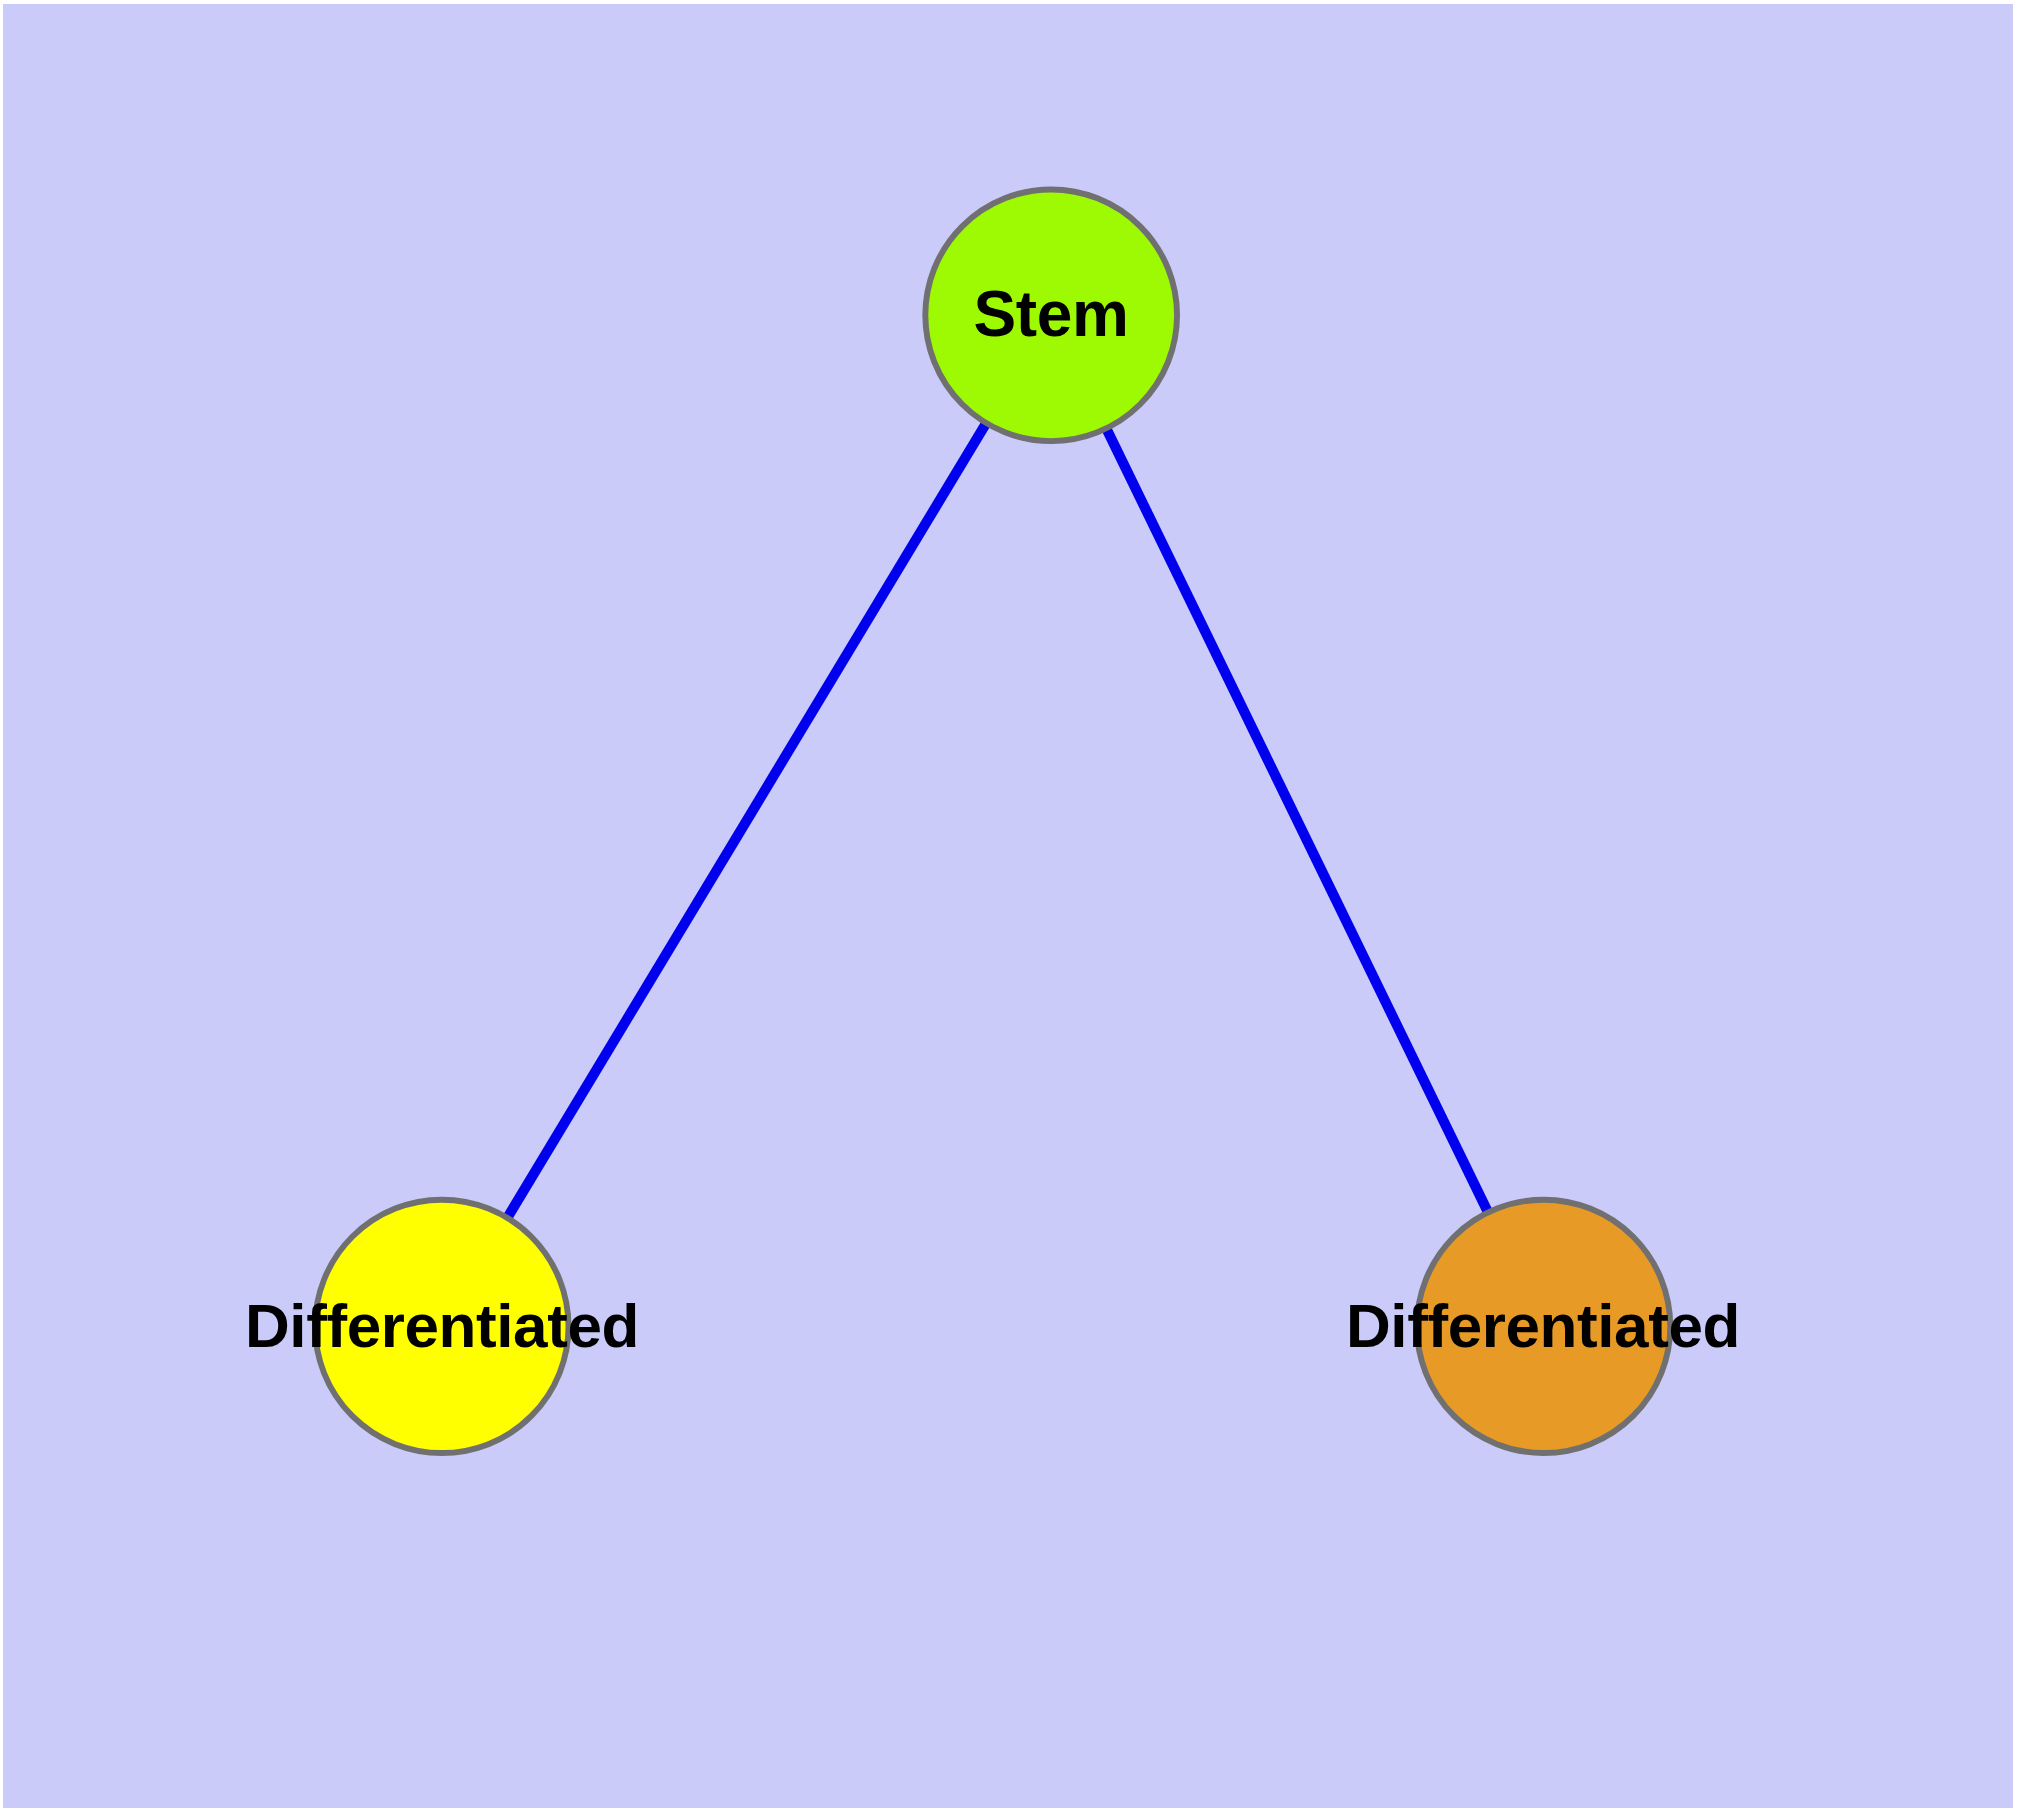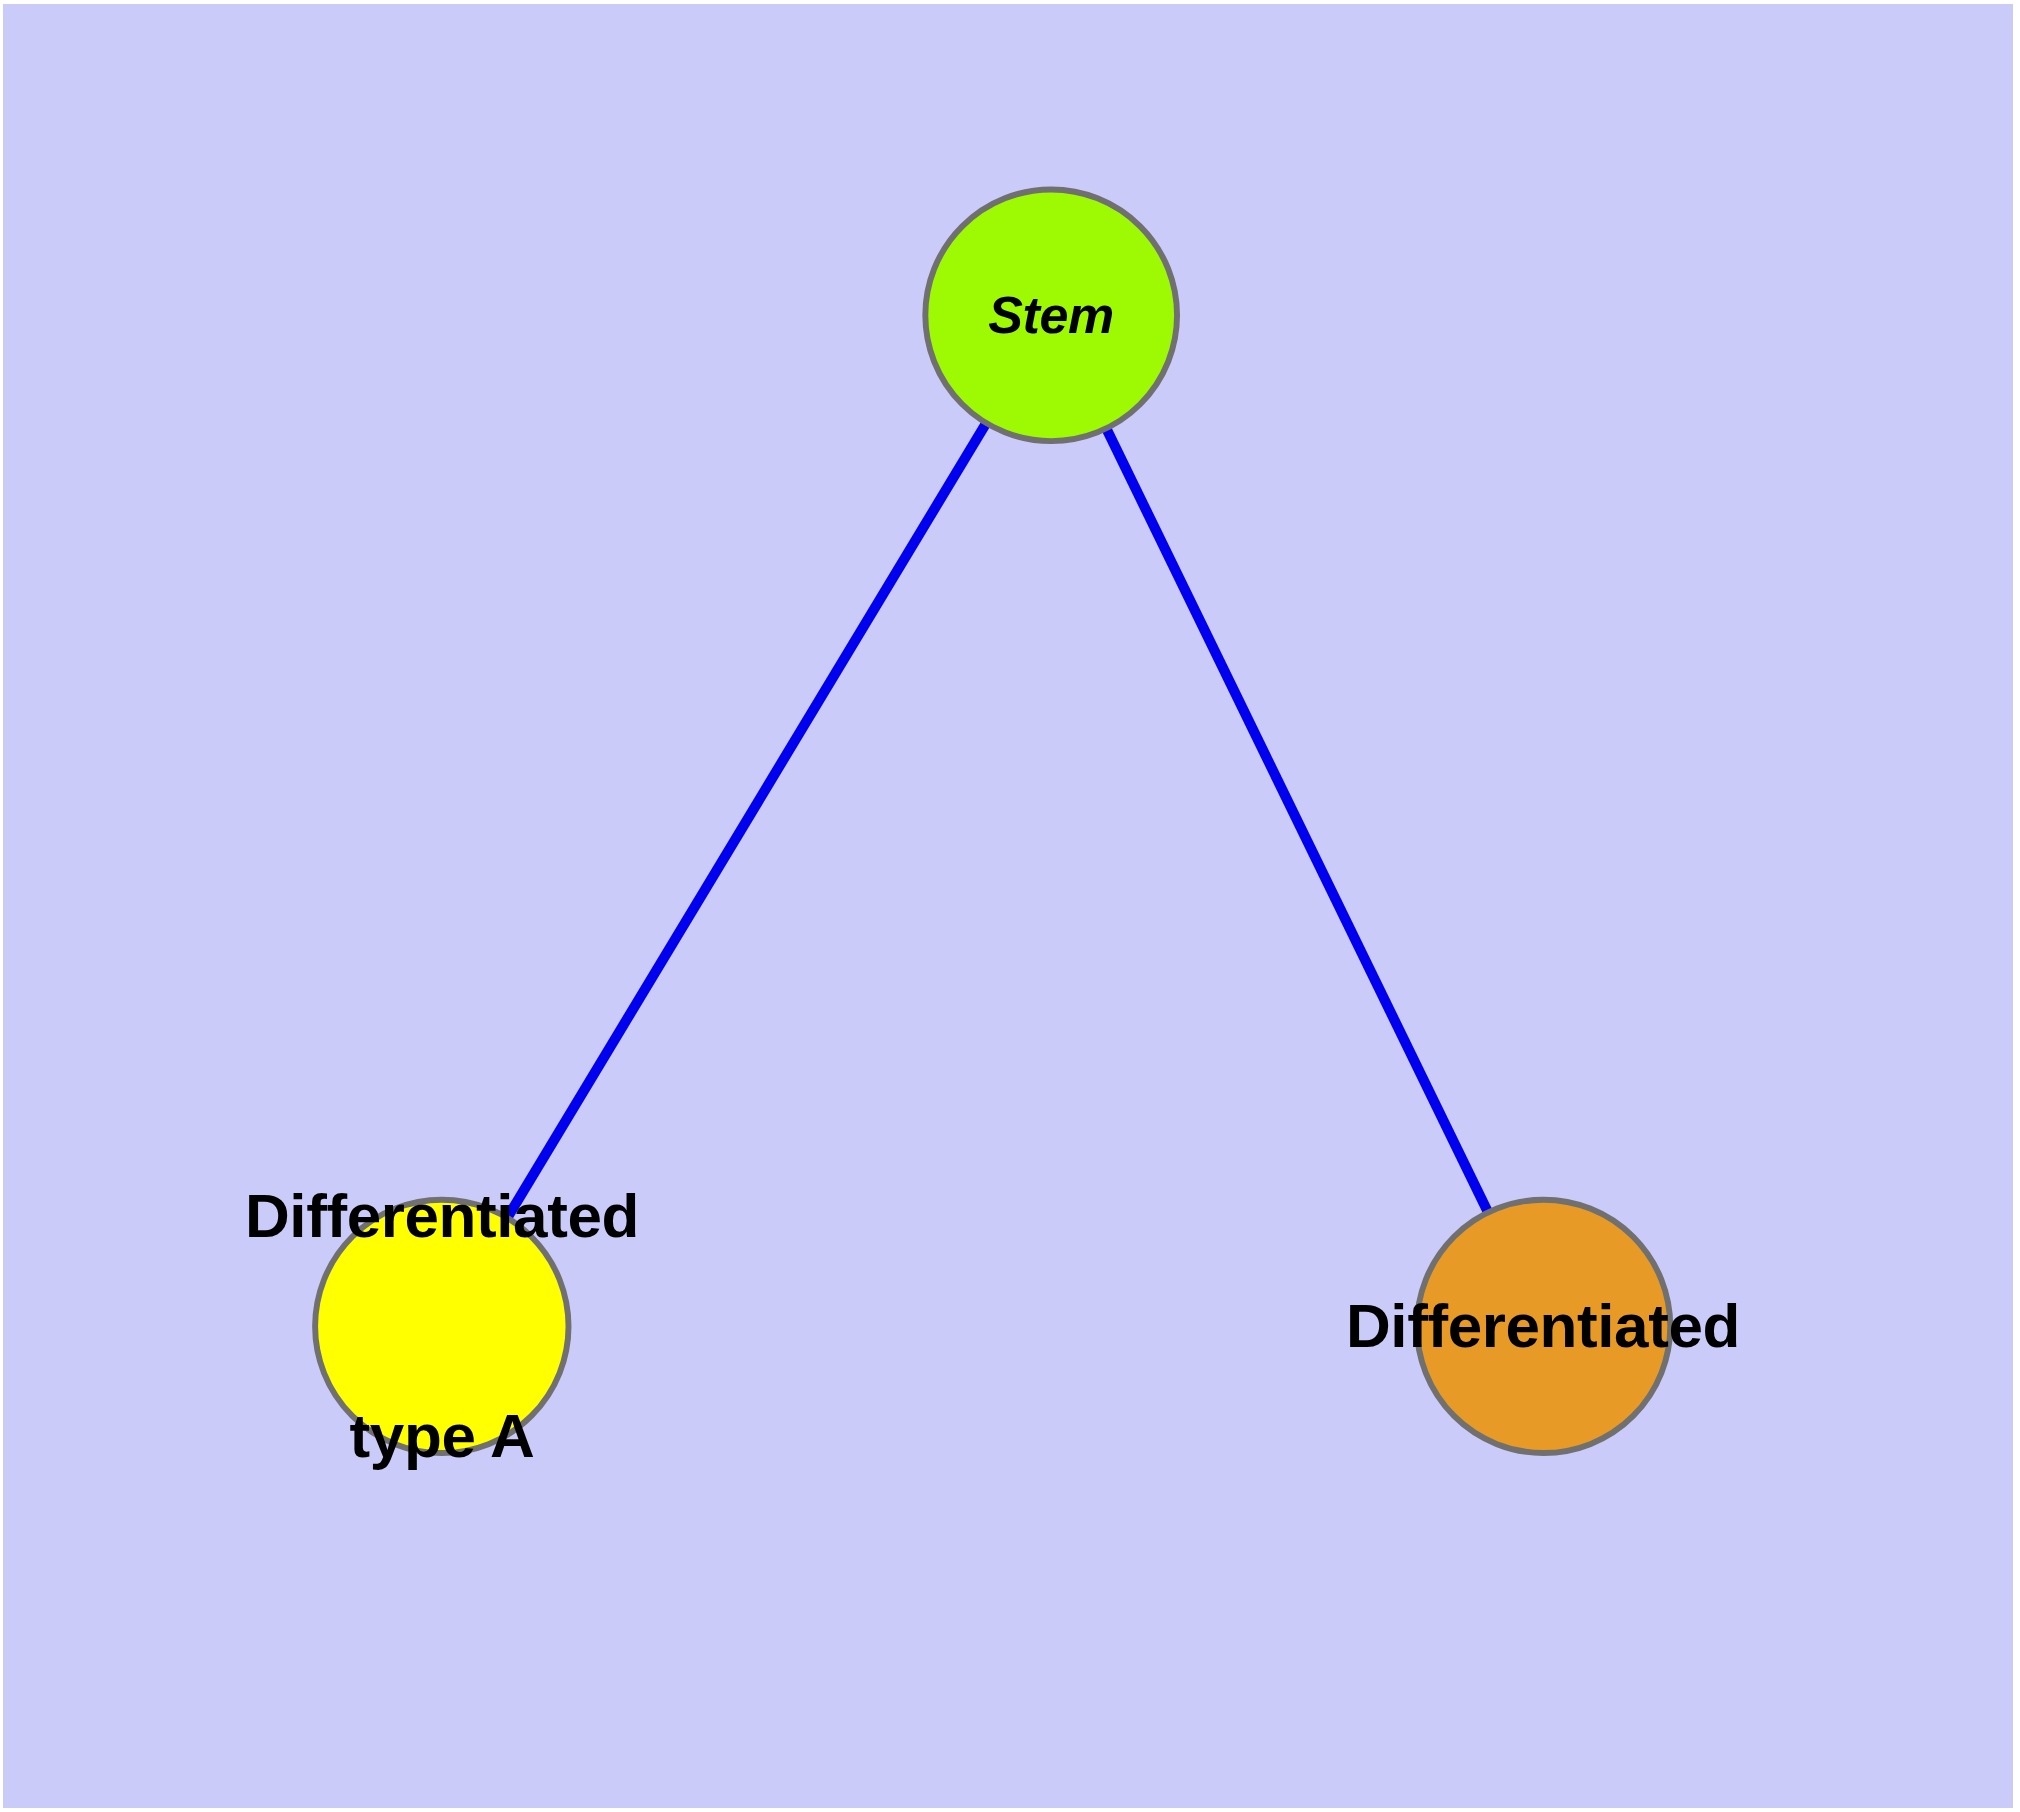--- a/index.html
+++ b/index.html
@@ -36,22 +36,21 @@
     transform: translate(-50%, -50%);
     text-align: center;
     color: #000000;
     font-weight: bold;
     line-height: 1.18;
     white-space: pre;
     letter-spacing: -0.4px;
     pointer-events: none;
   }
   .node-label.stem {
-    font-size: 52px;
-    font-style: italic;
+    font-size: 64px;
   }
   .node-label.leaf {
     font-size: 62px;
   }
 </style>
 </head>
 <body>
 
 <div id="stage">
 
@@ -70,21 +69,20 @@
       <circle cx="1821" cy="1565" r="149.5" fill="#e89a26" stroke="#707070" stroke-width="7"></circle>
     </g>
   </svg>
 
   <div class="node-label stem" style="left: 1051px; top: 315px; color: rgb(0, 0, 0);">
     <div>Stem</div>
   </div>
 
   <div class="node-label leaf" style="left: 442px; top: 1326px; color: rgb(0, 0, 0);">
     <div>Differentiated</div>
-    <div>type A</div>
   </div>
 
   <div class="node-label leaf" style="left: 1543px; top: 1326px; color: rgb(0, 0, 0);">
     <div>Differentiated</div>
   </div>
 
 </div>
 
 
 </body></html>

